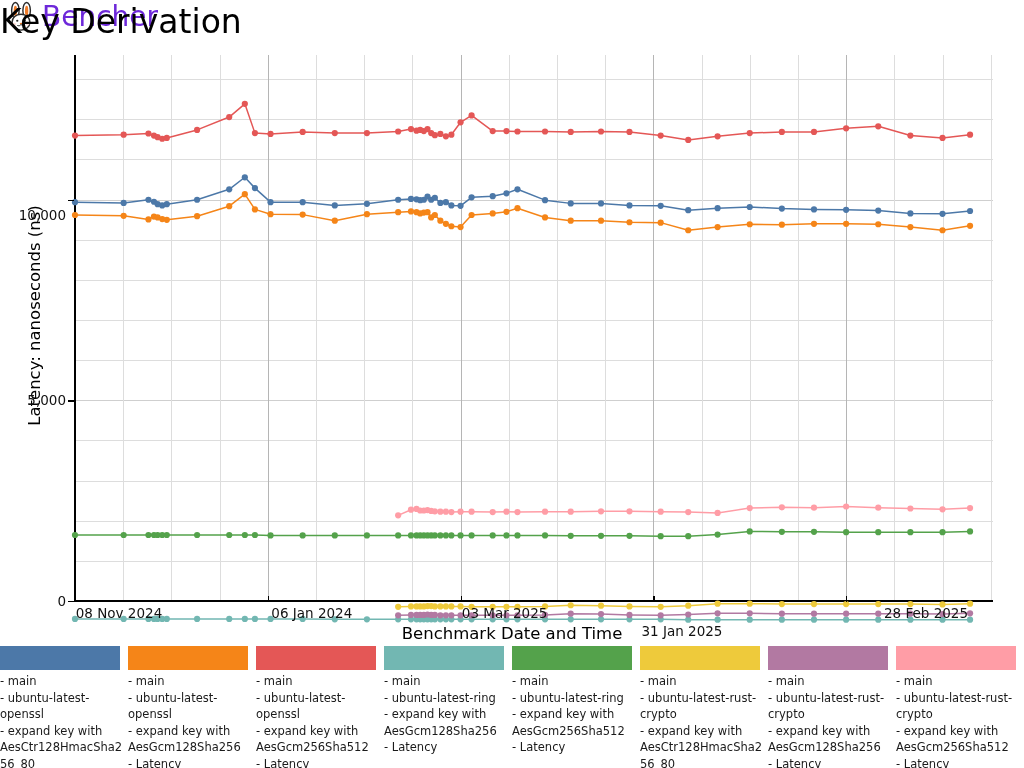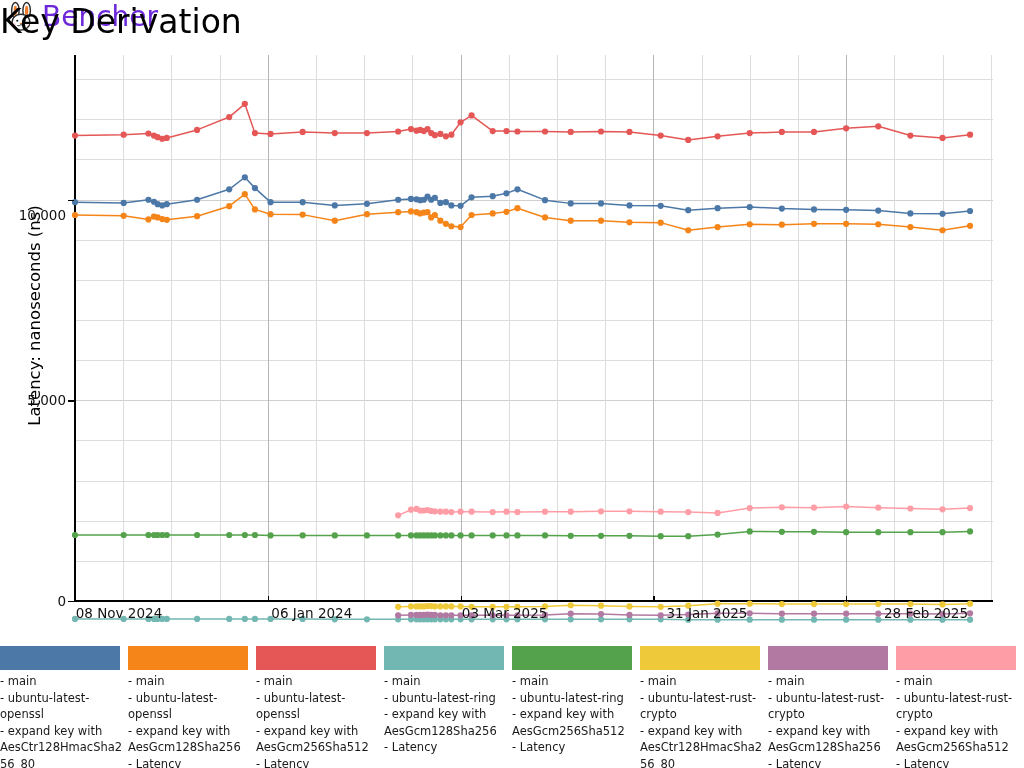--- a/index.html
+++ b/index.html
@@ -236,20 +236,21 @@
       <div class="gridline-v" style="left: 674.7px;"></div>
       <div class="gridline-v" style="left: 722.9px;"></div>
       <div class="gridline-v major" style="left: 771.1px;"></div>
       <div class="gridline-v" style="left: 819.3px;"></div>
       <div class="gridline-v" style="left: 867.5px;"></div>
       <div class="gridline-v" style="left: 915.7px;"></div>
     </div>
   <div id="axis-y-line"></div>
   <div id="axis-x-line"></div>
   <div id="ylabel">Latency: nanoseconds (ns)</div>
+  <div id="xlabel">Benchmark Date and Time</div>
   <svg id="series-svg" viewBox="0 0 918 546" style="top: 55px;">
       <g>
         <polyline points="0.00,101.17 48.65,101.97 73.44,98.76 78.95,100.77 82.62,103.18 87.21,104.38 91.80,103.18 122.09,98.76 154.22,88.32 169.83,76.28 179.93,87.12 195.53,101.17 227.66,101.17 259.79,104.38 291.92,102.78 323.14,98.76 335.99,97.96 341.50,98.36 345.17,99.16 348.84,98.76 352.51,95.55 356.18,98.76 359.86,96.75 365.36,101.97 370.87,101.17 376.38,104.38 385.56,104.78 396.58,96.35 417.69,95.15 431.46,92.34 442.48,88.32 470.02,99.16 495.72,102.38 526.01,102.38 554.47,104.38 585.68,104.78 613.22,109.20 642.60,107.19 674.73,105.99 706.86,107.59 738.99,108.40 771.12,108.80 803.25,109.60 835.38,112.41 867.51,112.81 895.05,110.00" fill="none" stroke="#4c78a8" stroke-width="1.5" stroke-linejoin="round"></polyline>
         <circle cx="0.00" cy="101.17" r="3.1" fill="#4c78a8"></circle>
         <circle cx="48.65" cy="101.97" r="3.1" fill="#4c78a8"></circle>
         <circle cx="73.44" cy="98.76" r="3.1" fill="#4c78a8"></circle>
         <circle cx="78.95" cy="100.77" r="3.1" fill="#4c78a8"></circle>
         <circle cx="82.62" cy="103.18" r="3.1" fill="#4c78a8"></circle>
         <circle cx="87.21" cy="104.38" r="3.1" fill="#4c78a8"></circle>
         <circle cx="91.80" cy="103.18" r="3.1" fill="#4c78a8"></circle>
@@ -598,21 +599,21 @@
     <div class="ytick-label-box" style="top: 346.3px; padding-right: 21px;">5,000</div>
     <div class="ytick-mark" style="top: 153.5px;"></div>
     <div class="ytick-label-box" style="top: 145.5px; padding-right: 9px; margin-top: 15px;">10,000</div>
     <div class="xtick-mark" style="left: 75px;"></div>
     <div class="xtick-label" style="left: 119px; text-align: right;">08 Nov 2024</div>
     <div class="xtick-mark" style="left: 267.8px;"></div>
     <div class="xtick-label" style="left: 311.8px;">06 Jan 2024</div>
     <div class="xtick-mark" style="left: 460.6px;"></div>
     <div class="xtick-label" style="left: 504.6px;">03 Mar 2025</div>
     <div class="xtick-mark" style="left: 653.3px;"></div>
-    <div class="xtick-label" style="left: 707px;">31 Jan 2025</div>
+    <div class="xtick-label" style="left: 682px; margin-top: 18px;">31 Jan 2025</div>
     <div class="xtick-mark" style="left: 846.1px;"></div>
     <div class="xtick-label" style="left: 926px;">28 Feb 2025</div>
   </div>
 
 <div id="legend">
     <div class="legend-item">
       <div class="legend-swatch" style="background: rgb(76, 120, 168);"></div>
       <div class="legend-text">- main
 - ubuntu-latest-openssl
 - expand key with AesCtr128HmacSha256_80

